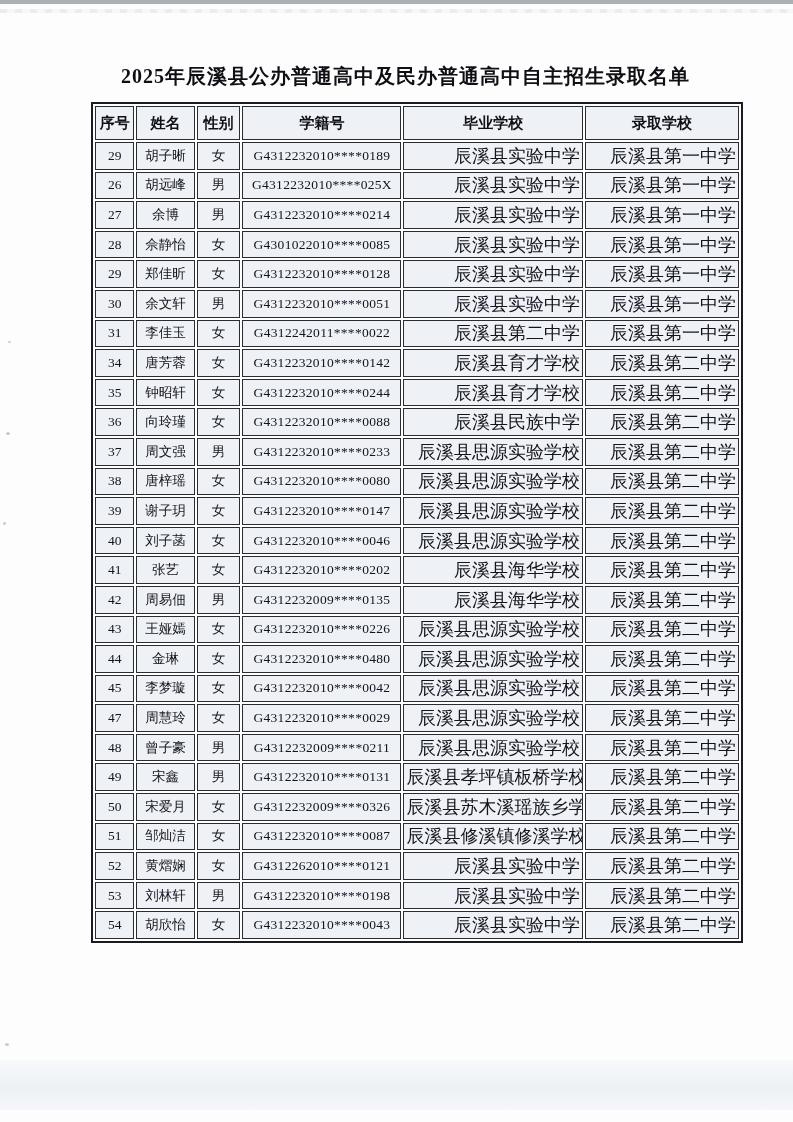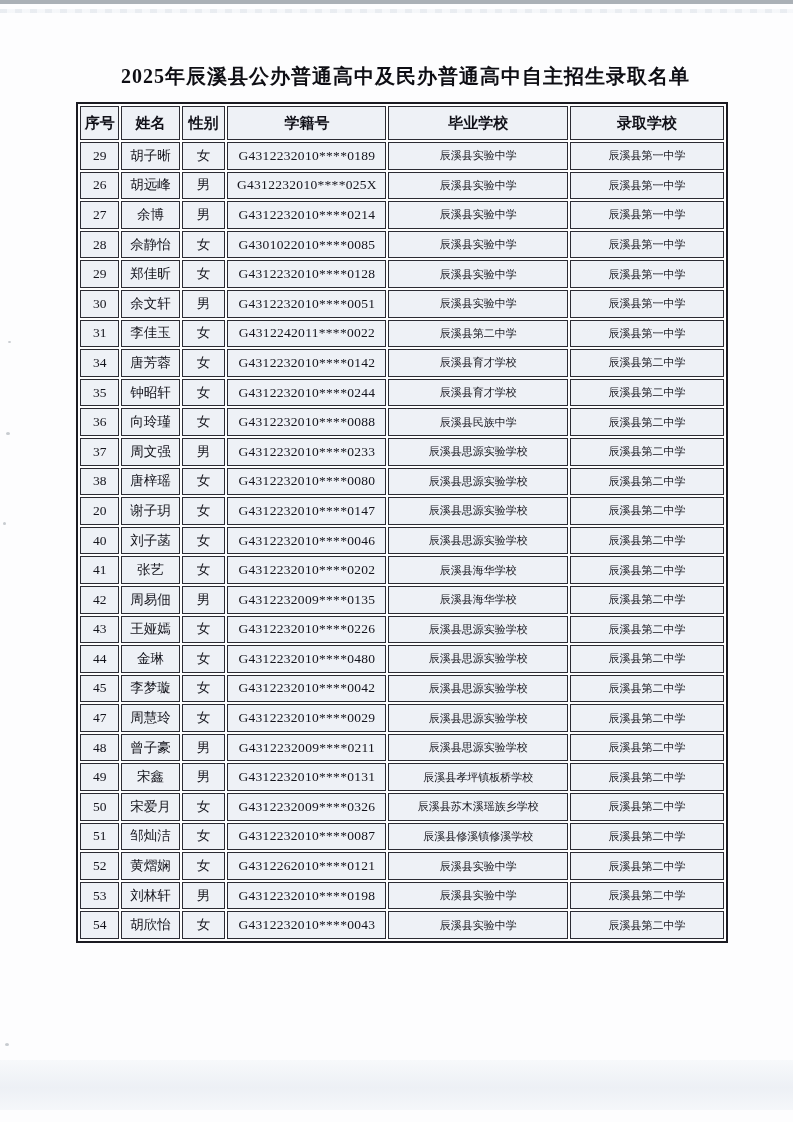--- a/index.html
+++ b/index.html
@@ -42,21 +42,21 @@
     top: 63px; left: 18px; right: 0;
     text-align: center;
     font-size: 20px;
     font-weight: bold;
     letter-spacing: 1px;
     color: #0e0e14;
   }
 
   .table-wrap {
     position: absolute;
-    left: 76px;
+    left: 91px;
     top: 102px;
     width: 652px;
     border: 2px solid #1b1b22;
     background: #ffffff;
     box-sizing: border-box;
   }
   table.roster {
     width: 100%;
     border-collapse: separate;
     border-spacing: 2px;
@@ -77,21 +77,21 @@
     font-weight: bold;
     color: #101018;
   }
   .roster td {
     height: 25.6px;
     font-size: 13.5px;
   }
   .roster td.c-id {
     letter-spacing: .3px;
   }
-  .roster td.c-school { font-size: 11px; }
+  .roster td.c-school { font-size: 18px; text-align: right; }
   col.c0 { width: 6.2%; }
   col.c1 { width: 9.2%; }
   col.c2 { width: 6.9%; }
   col.c3 { width: 25.1%; }
   col.c4 { width: 28.3%; }
   col.c5 { width: 24.3%; }
 </style>
 </head>
 <body>
 
@@ -217,21 +217,21 @@
     </tr>
           <tr>
       <td class="c-no">38</td>
       <td class="c-name">唐梓瑶</td>
       <td class="c-gender">女</td>
       <td class="c-id">G4312232010****0080</td>
       <td class="c-school">辰溪县思源实验学校</td>
       <td class="c-school">辰溪县第二中学</td>
     </tr>
           <tr>
-      <td class="c-no">20</td>
+      <td class="c-no">39</td>
       <td class="c-name">谢子玥</td>
       <td class="c-gender">女</td>
       <td class="c-id">G4312232010****0147</td>
       <td class="c-school">辰溪县思源实验学校</td>
       <td class="c-school">辰溪县第二中学</td>
     </tr>
           <tr>
       <td class="c-no">40</td>
       <td class="c-name">刘子菡</td>
       <td class="c-gender">女</td>

